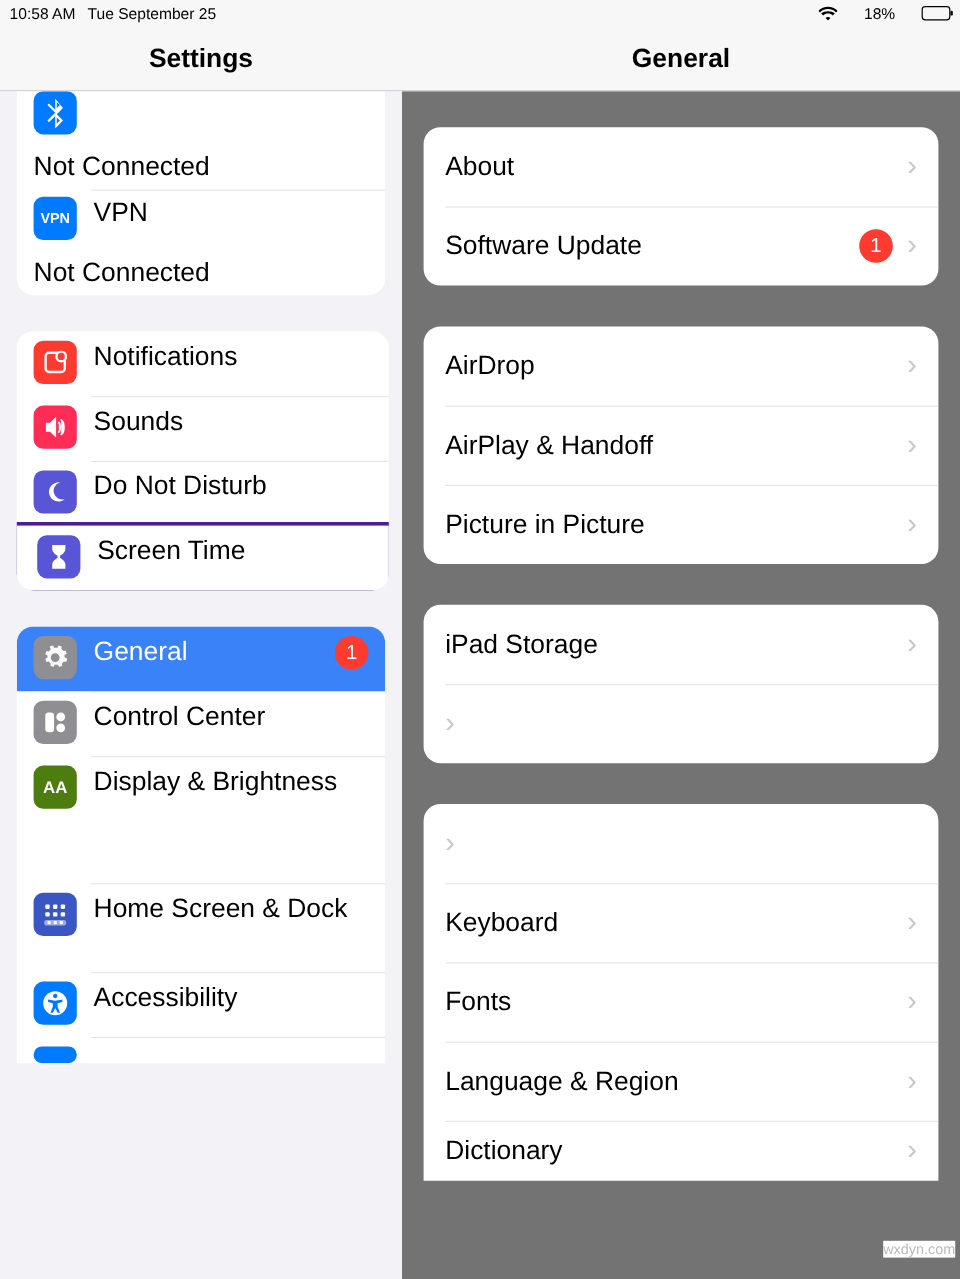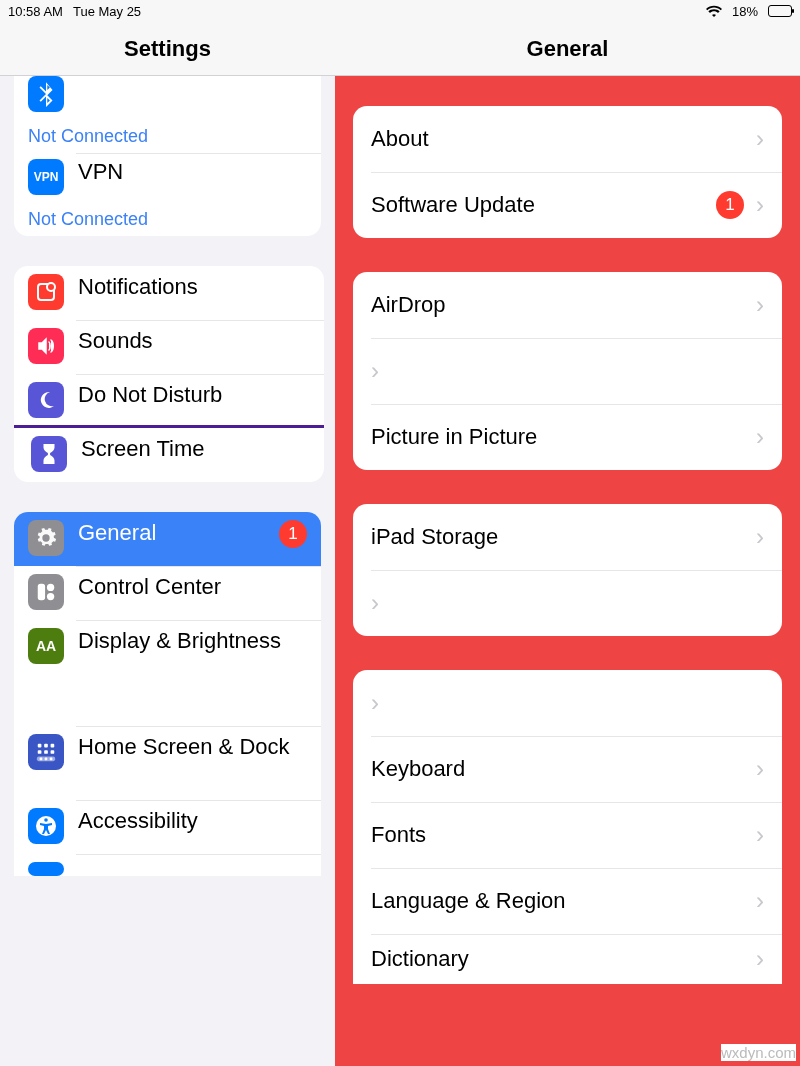--- a/index.html
+++ b/index.html
@@ -17,21 +17,21 @@
   .status-bar {
     height: 22px;
     display: flex;
     align-items: center;
     justify-content: space-between;
     padding: 0 8px;
     font-size: 13px;
     background: #f7f7f7;
   }
   .status-left { display: flex; gap: 10px; }
-  .status-right { display: flex; align-items: center; gap: 10px; }
+  .status-right { display: flex; align-items: center; gap: 22px; }
   .wifi-icon { width: 16px; height: 12px; }
   .battery { display:flex; align-items:center; gap:2px;}
   .battery-icon { width:24px; height:12px; border:1px solid #000; border-radius:3px; position:relative;}
   .battery-icon::after{content:"";position:absolute;right:-3px;top:3px;width:2px;height:4px;background:#000;border-radius:1px;}
   .battery-fill{height:100%;width:18%;background:#000;}
   
   .titles {
     height: 54px;
     display: flex;
     background: #f7f7f7;
@@ -54,21 +54,21 @@
     overflow:hidden;
   }
   .sidebar {
     width: 335px;
     background:#f2f2f7;
     overflow-y:hidden;
     border-right: none;
   }
   .main {
     flex:1;
-    background:#ef4444;
+    background:#737373;
     overflow-y:hidden;
     padding-top:30px;
   }
   
   .group {
     background:#fff;
     border-radius:14px;
     margin: 0 14px 30px 14px;
     overflow:hidden;
   }
@@ -83,21 +83,21 @@
   }
   .row + .row::before {
     content:"";
     position:absolute;
     top:0; left:62px; right:0;
     height:1px;
     background:#e5e5ea;
   }
   .row.two-line { flex-wrap:wrap; min-height:74px; padding-top:6px; padding-bottom:6px;}
   .row .label { font-size:22px; line-height:1.2;}
-  .row .sublabel { font-size:18px; color:#3b82f6; width:100%; margin-left:0;}
+  .row .sublabel { font-size:22px; color:#000000; width:100%; margin-left:0;}
   .row.two-line .sublabel { margin-left: 0; }
   .icon-box {
     width:36px; height:36px; border-radius:8px; flex-shrink:0;
     display:flex; align-items:center; justify-content:center;
     color:#fff;
   }
   
   .highlight-box {
     border: 3px solid #4c1d95;
     margin: -3px 11px -3px 0;
@@ -145,33 +145,33 @@
   .chevron {
     color:#c7c7cc;
     font-size:24px;
     font-weight:300;
   }
   .mgroup.cutoff-bottom { border-bottom-left-radius:0; border-bottom-right-radius:0; margin-bottom:0;}
   .group.cutoff-bottom { border-bottom-left-radius:0; border-bottom-right-radius:0; margin-bottom:0;}
   svg { display:block; }
   .watermark {
     position:absolute;
-    bottom:5px; right:4px;
-    font-size:15px;
+    bottom:18px; right:4px;
+    font-size:12px;
     color:#bbb;
     background:#fff;
   }
 </style>
 </head>
 <body>
 
 <div class="status-bar">
   <div class="status-left">
     <span>10:58 AM</span>
-    <span>Tue May 25</span>
+    <span>Tue September 25</span>
   </div>
   <div class="status-right">
     <span>
       <svg class="wifi-icon" viewBox="0 0 24 18">
           <path fill="#000" d="M12 18l-3-3c1.7-1.7 4.3-1.7 6 0l-3 3zm-6-6l-2.5-2.5C7 5.5 17 5.5 20.5 9.5L18 12c-3.3-3.3-8.7-3.3-12 0zm-4-4L0 6C6.6-.6 17.4-.6 24 6l-2 2C16.5 2.5 7.5 2.5 2 8z"></path>
         </svg>
     </span>
     <span>18%</span>
     <span class="battery">
       <span class="battery-icon"><span class="battery-fill"></span></span>
@@ -316,20 +316,21 @@
         <span class="chevron">›</span>
       </div>
     </div>
 
     <div class="mgroup">
       <div class="mrow">
         <span class="mlabel">AirDrop</span>
         <span class="chevron">›</span>
       </div>
       <div class="mrow">
+        <span class="mlabel">AirPlay &amp; Handoff</span>
         <span class="chevron">›</span>
       </div>
       <div class="mrow">
         <span class="mlabel">Picture in Picture</span>
         <span class="chevron">›</span>
       </div>
     </div>
 
     <div class="mgroup">
       <div class="mrow">

